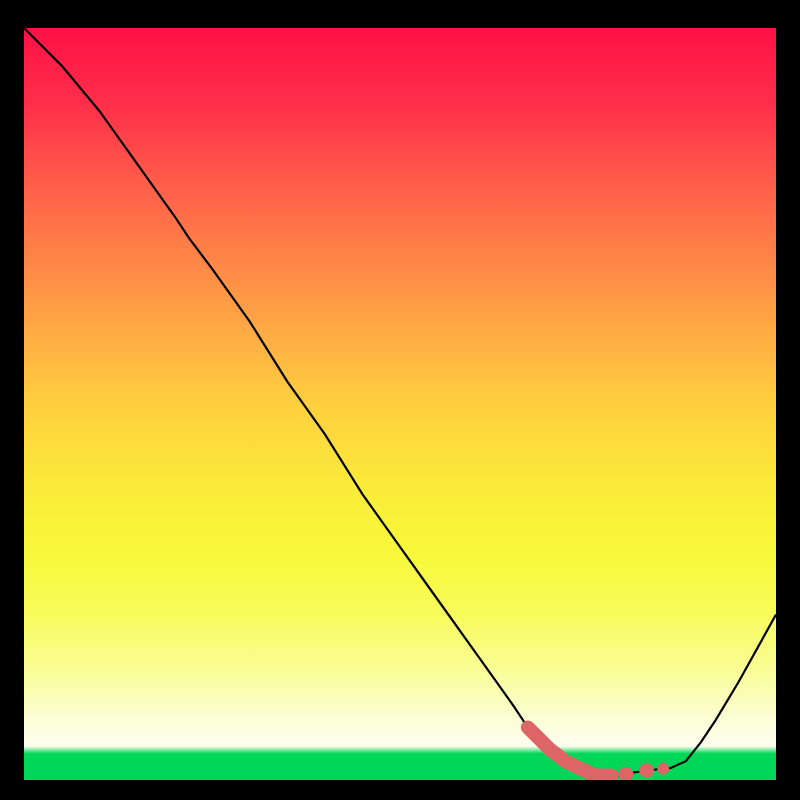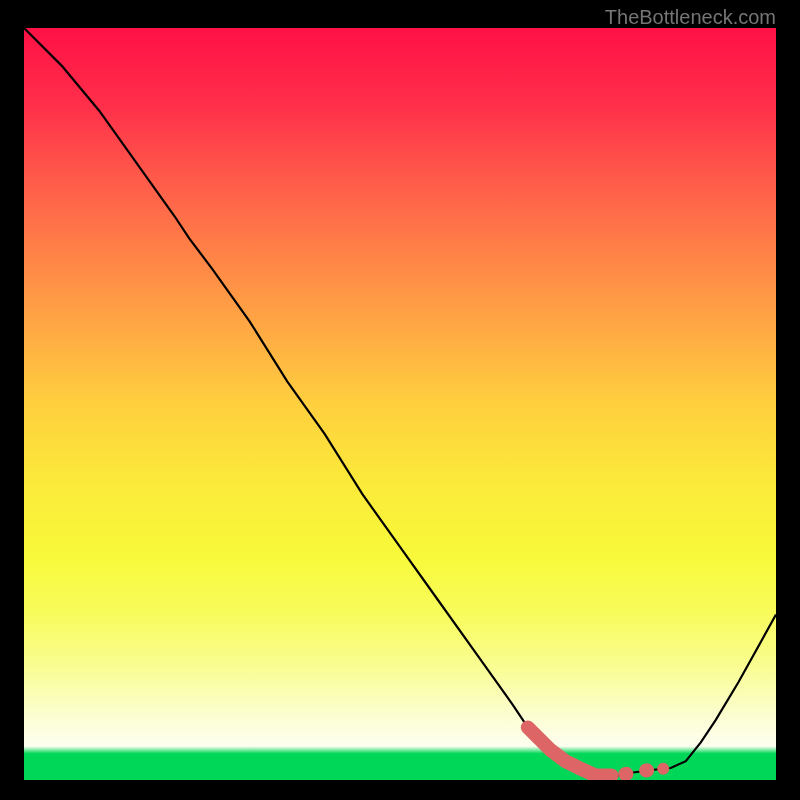--- a/index.html
+++ b/index.html
@@ -22,21 +22,20 @@
     #fefeef 95.5%,
     #00d758 96.5%,
     #00d758 100%
   ); }
   .chart-svg { position: absolute; left: 0; top: 0; width: 100%; height: 100%; }
 </style>
 </head>
 <body>
 
 <div class="container">
-  <div class="watermark">TheBottleneck.com</div>
   <div class="plot-area">
     <div class="gradient-bg"></div>
     <svg class="chart-svg" viewBox="0 0 752 752" preserveAspectRatio="none">
       <g>
         <path id="main-path" fill="none" stroke="#000000" stroke-width="2.2" d="M0.0 0.0 L37.6 37.6 L75.2 82.7 L112.8 135.4 L150.4 188.0 L165.4 210.6 L188.0 240.6 L225.6 293.3 L263.2 353.4 L300.8 406.1 L338.4 466.2 L376.0 518.9 L413.6 571.5 L451.2 624.2 L488.8 676.8 L503.8 699.4 L526.4 721.9 L549.0 737.0 L571.5 747.5 L594.1 747.5 L609.1 744.5 L631.7 741.5 L646.7 740.0 L661.8 733.2 L676.8 714.4 L691.8 691.8 L714.4 654.2 L752.0 586.6 "></path>
       </g>
       <g id="highlight-group">
           <path d="M503.8 699.4 L526.4 721.9 L541.4 733.2 L556.5 740.7 L571.5 747.5 L586.6 747.5 L601.6 746.0 L616.6 743.0 L631.7 741.5 L639.2 740.7 " fill="none" stroke="#dd6565" stroke-width="14" stroke-linecap="round" stroke-linejoin="round" stroke-dasharray="60 0 40 14 1 20 1 22 1 30 1 18 1 400"></path>
           <circle cx="639.2" cy="740.7" r="6" fill="#dd6565"></circle>
         </g>

